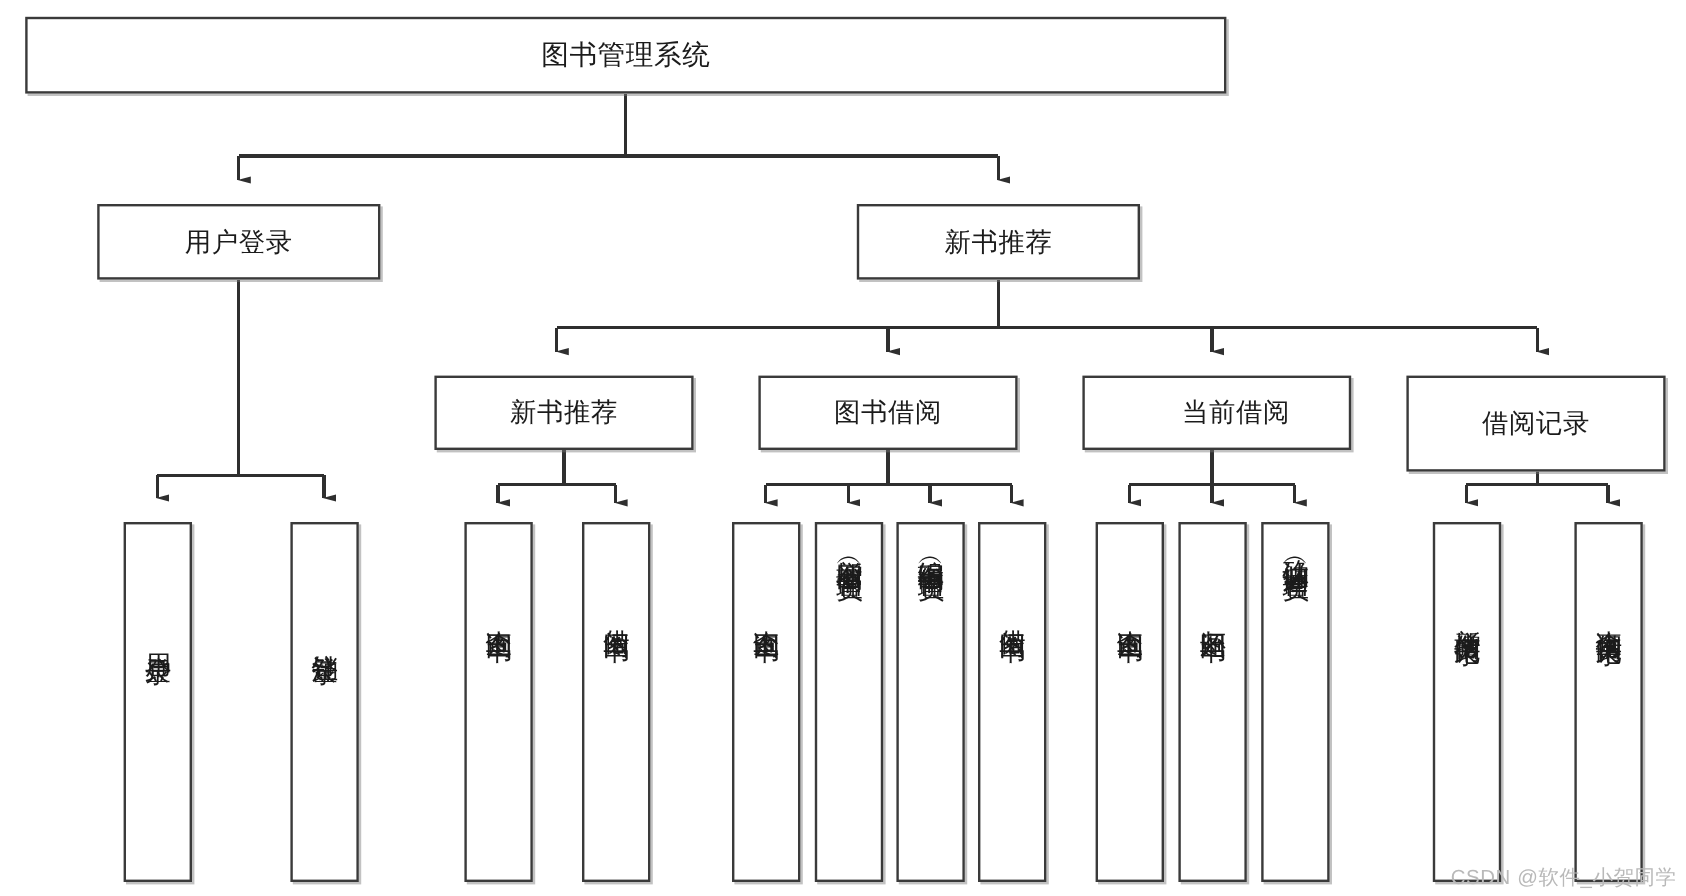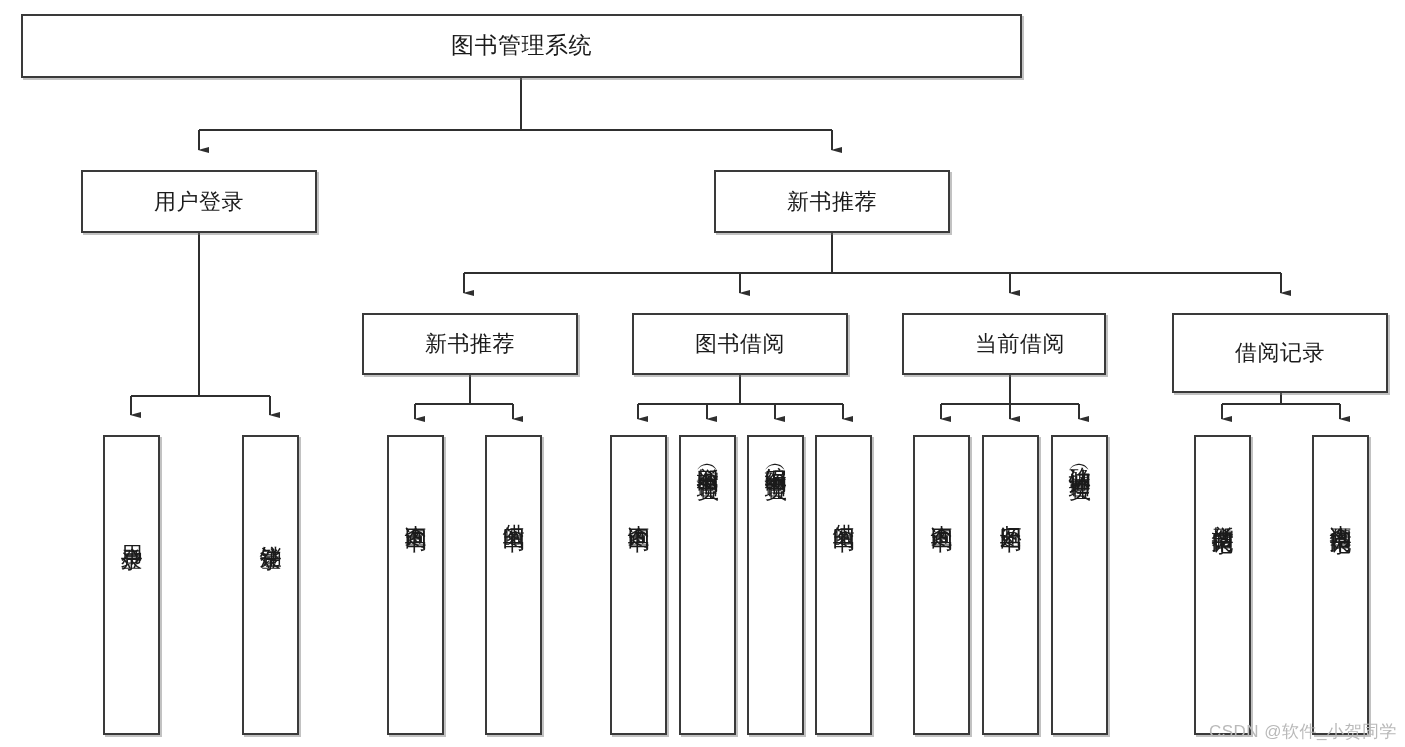--- a/index.html
+++ b/index.html
@@ -142,21 +142,21 @@
   <div class="node-box node-lvl2" style="left:714px; top:170px; width:236px; height:63px;">
     <span class="node-label">新书推荐</span>
   </div>
 
   <div class="node-box node-lvl3" style="left:362px; top:313px; width:216px; height:62px;">
     <span class="node-label">新书推荐</span>
   </div>
   <div class="node-box node-lvl3" style="left:632px; top:313px; width:216px; height:62px;">
     <span class="node-label">图书借阅</span>
   </div>
-  <div class="node-box node-lvl3" style="left:902px; top:313px; width:204px; height:62px;padding-left:32px;">
+  <div class="node-box node-lvl3" style="left:902px; top:313px; width:224px; height:62px;padding-left:32px;">
     <span class="node-label">当前借阅</span>
   </div>
   <div class="node-box node-lvl3" style="left:1172px; top:313px; width:216px; height:80px;">
     <span class="node-label">借阅记录</span>
   </div>
 
   <div class="node-box node-leaf leaf-mid" style="left:103px; top:435px; width:57px; height:300px;">
     <span class="node-label">用户登录</span>
   </div>
   <div class="node-box node-leaf leaf-mid" style="left:242px; top:435px; width:57px; height:300px;">

